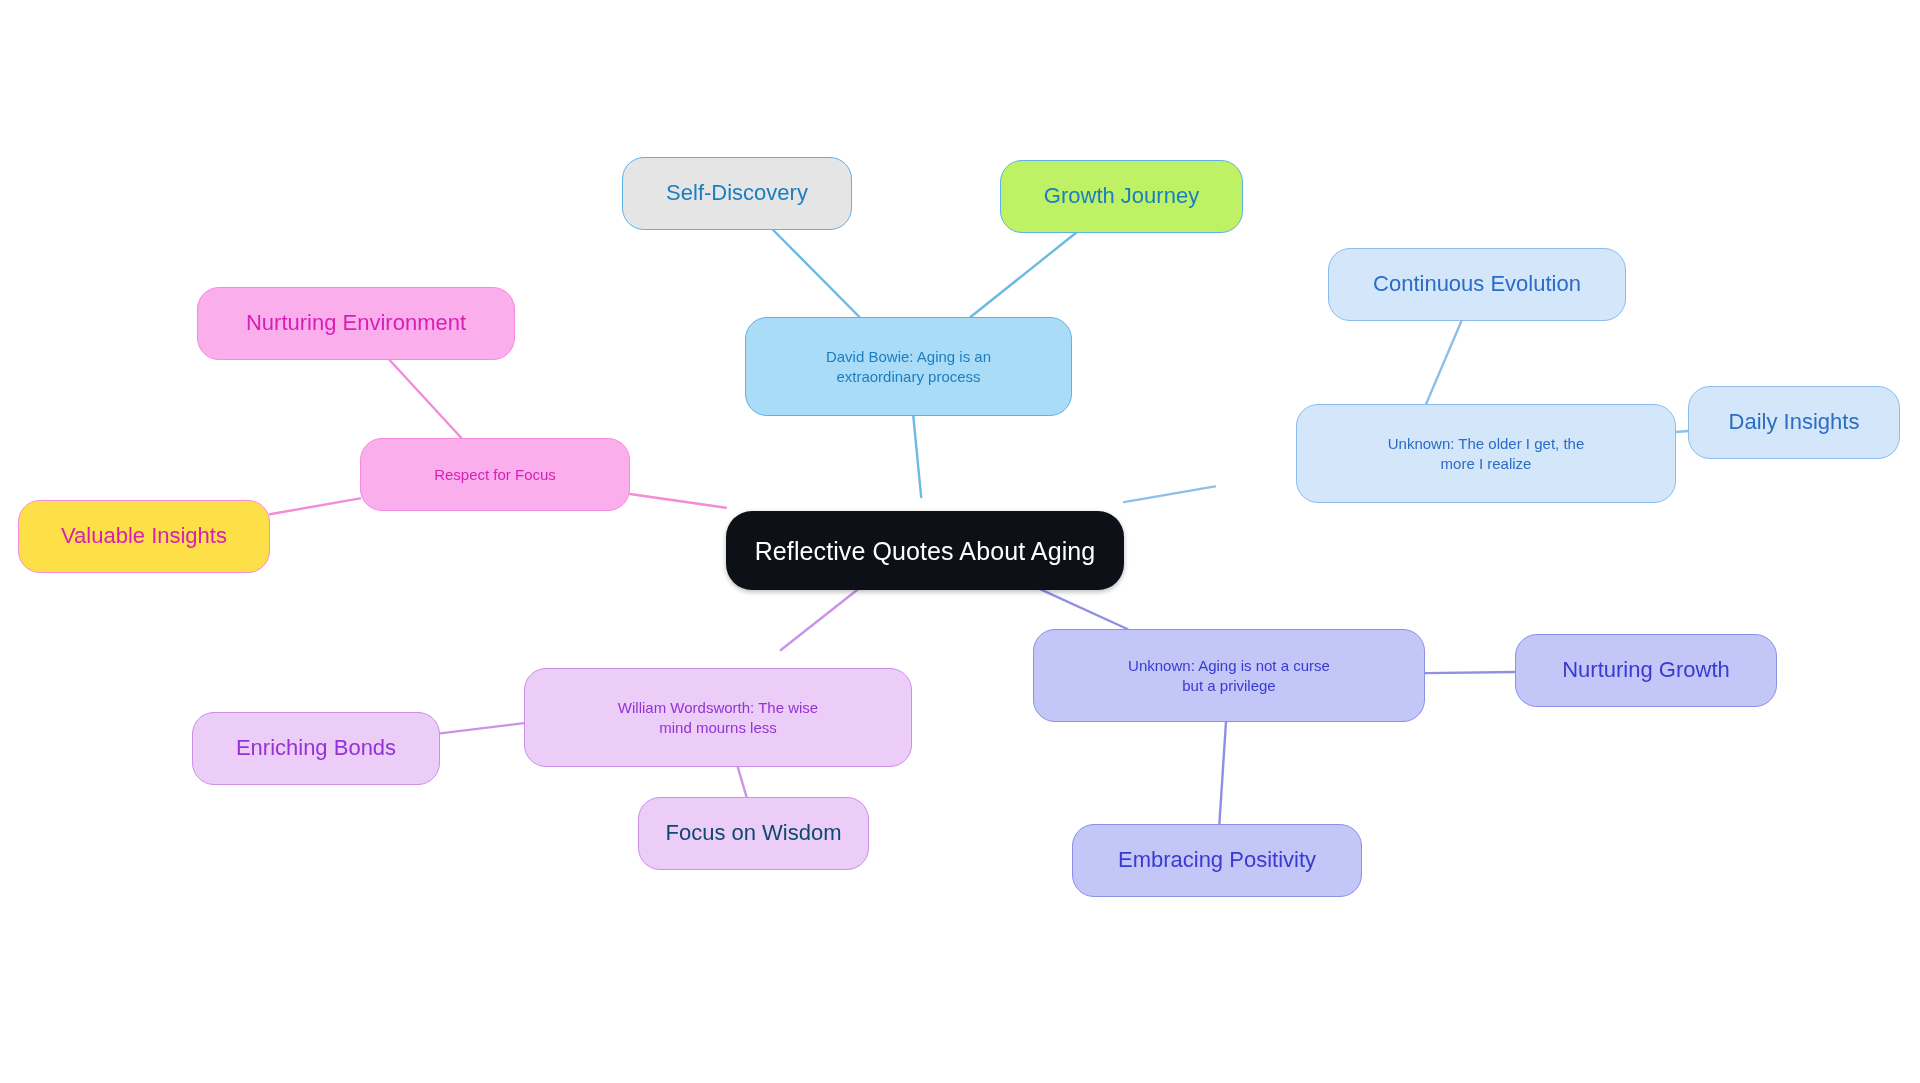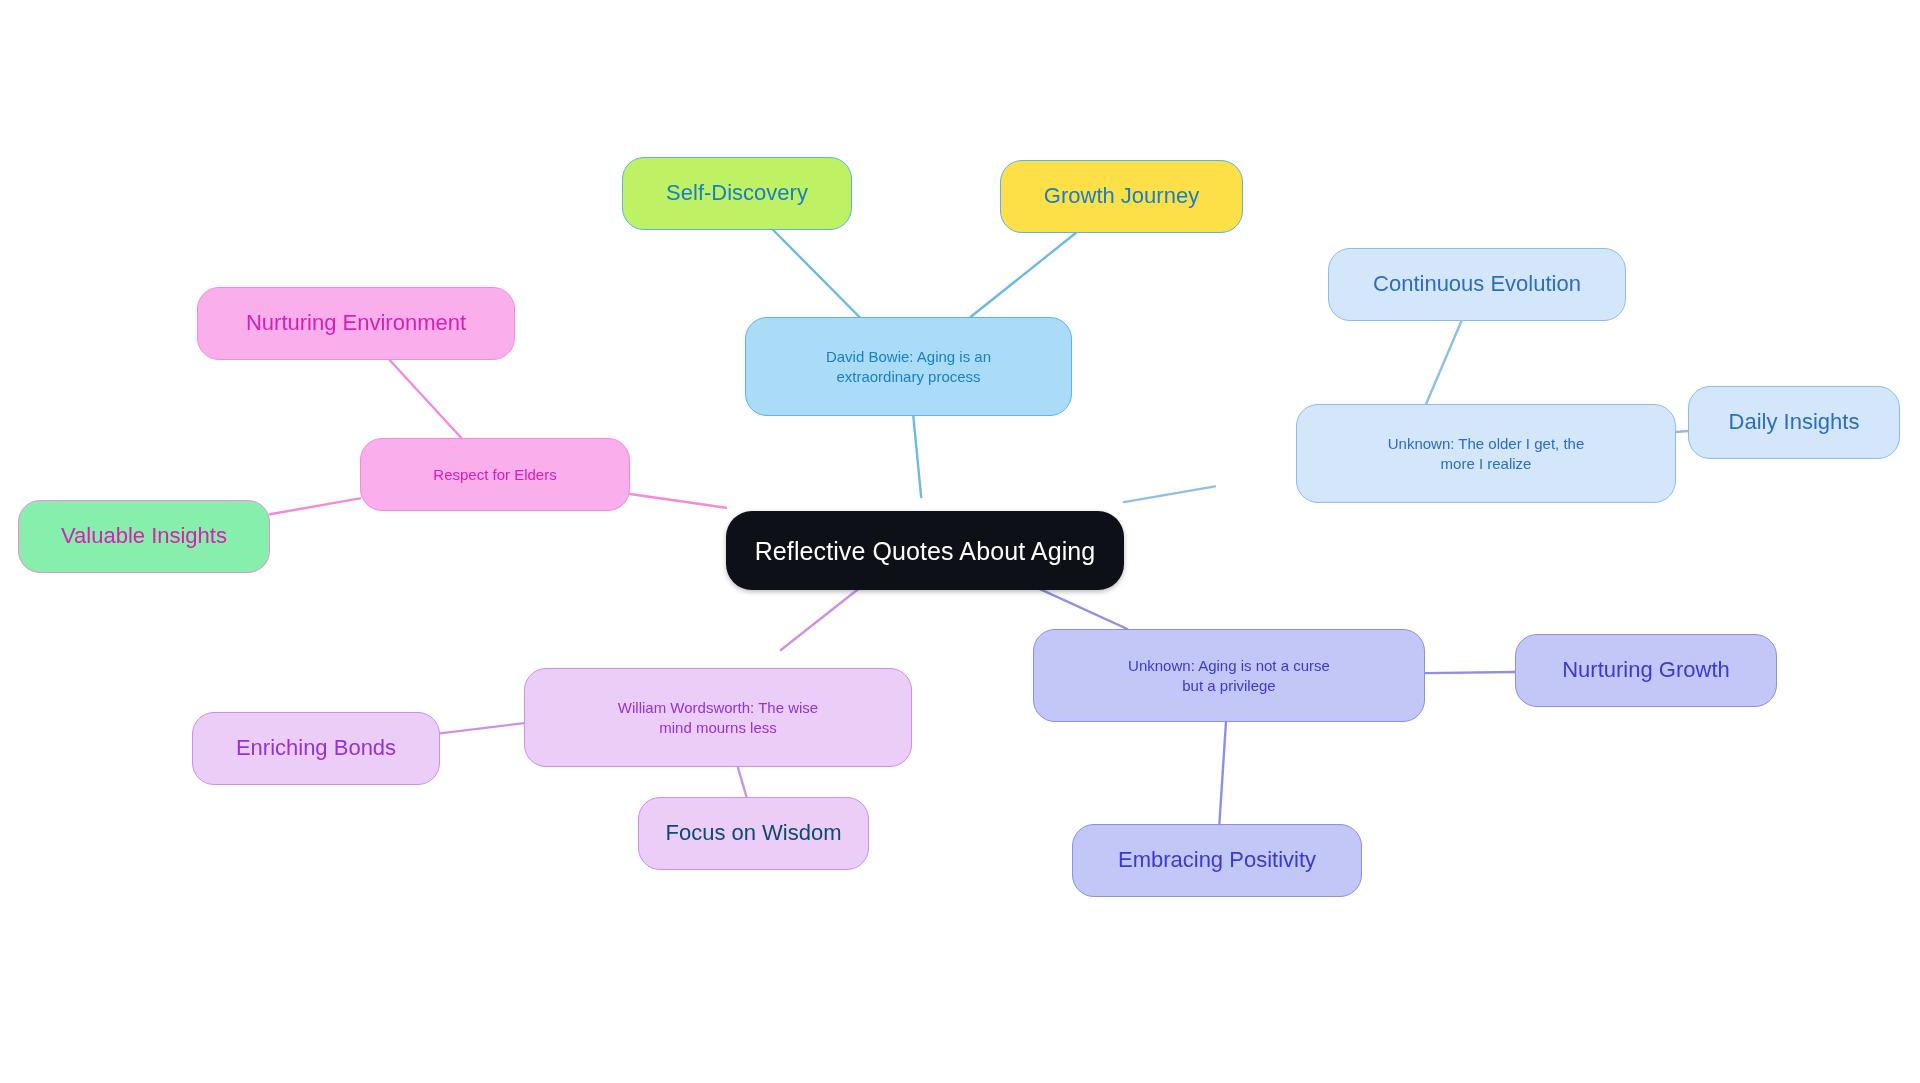--- a/index.html
+++ b/index.html
@@ -76,31 +76,31 @@
       <line x1="524" y1="723.1467661691543" x2="440" y2="733.3855721393035" stroke="#cb93e8" stroke-width="2.4" stroke-linecap="round"></line>
       <line x1="732.4985207100592" y1="749" x2="756.8091715976332" y2="832" stroke="#cb93e8" stroke-width="2.4" stroke-linecap="round"></line>
       <line x1="726" y1="507.80697674418604" x2="630" y2="493.9651162790698" stroke="#f48bd9" stroke-width="2.4" stroke-linecap="round"></line>
       <line x1="461.4006622516556" y1="438" x2="389.5993377483444" y2="360" stroke="#f48bd9" stroke-width="2.4" stroke-linecap="round"></line>
       <line x1="360" y1="498.34615384615387" x2="270" y2="514.2435897435897" stroke="#f48bd9" stroke-width="2.4" stroke-linecap="round"></line>
     </svg>
   <div id="node-layer">
       <div class="node root" style="left: 726px; top: 497px; width: 398px; height: 79px; background: rgb(13, 17, 23); border-color: rgb(13, 17, 23); color: rgb(255, 255, 255);"><span>Reflective Quotes About Aging</span></div>
       <div class="node branch" style="left: 745px; top: 317px; width: 327px; height: 99px; background: rgb(170, 220, 247); border-color: rgb(90, 180, 232); color: rgb(26, 127, 193);"><span>David Bowie: Aging is an
 extraordinary process</span></div>
-      <div class="node leaf" style="left: 622px; top: 157px; width: 230px; height: 73px; background: #bef264; border-color: rgb(90, 180, 232); color: rgb(26, 127, 193);"><span>Self-Discovery</span></div>
-      <div class="node leaf" style="left: 1000px; top: 160px; width: 243px; height: 73px; background: #fde047; border-color: rgb(90, 180, 232); color: rgb(26, 127, 193);"><span>Growth Journey</span></div>
+      <div class="node leaf" style="left: 622px; top: 157px; width: 230px; height: 73px; background: #e5e5e5; border-color: rgb(90, 180, 232); color: rgb(26, 127, 193);"><span>Self-Discovery</span></div>
+      <div class="node leaf" style="left: 1000px; top: 160px; width: 243px; height: 73px; background: #bef264; border-color: rgb(90, 180, 232); color: rgb(26, 127, 193);"><span>Growth Journey</span></div>
       <div class="node branch" style="left: 1248px; top: 404px; width: 380px; height: 99px; background: rgb(212, 231, 250); border-color: rgb(139, 188, 237); color: rgb(43, 108, 196); margin-left: 48px;"><span>Unknown: The older I get, the
 more I realize</span></div>
       <div class="node leaf" style="left: 1328px; top: 248px; width: 298px; height: 73px; background: rgb(212, 231, 250); border-color: rgb(139, 188, 237); color: rgb(43, 108, 196);"><span>Continuous Evolution</span></div>
       <div class="node leaf" style="left: 1688px; top: 386px; width: 212px; height: 73px; background: rgb(212, 231, 250); border-color: rgb(139, 188, 237); color: rgb(43, 108, 196);"><span>Daily Insights</span></div>
       <div class="node branch" style="left: 1033px; top: 629px; width: 392px; height: 93px; background: rgb(195, 199, 248); border-color: rgb(139, 143, 232); color: rgb(58, 58, 208);"><span>Unknown: Aging is not a curse
 but a privilege</span></div>
       <div class="node leaf" style="left: 1515px; top: 634px; width: 262px; height: 73px; background: rgb(195, 199, 248); border-color: rgb(139, 143, 232); color: rgb(58, 58, 208);"><span>Nurturing Growth</span></div>
       <div class="node leaf" style="left: 1072px; top: 824px; width: 290px; height: 73px; background: rgb(195, 199, 248); border-color: rgb(139, 143, 232); color: rgb(58, 58, 208); align-items: center;"><span>Embracing Positivity</span></div>
       <div class="node branch" style="left: 524px; top: 668px; width: 388px; height: 99px; background: rgb(236, 205, 247); border-color: rgb(203, 143, 232); color: rgb(147, 51, 214);"><span>William Wordsworth: The wise
 mind mourns less</span></div>
       <div class="node leaf" style="left: 192px; top: 712px; width: 248px; height: 73px; background: rgb(236, 205, 247); border-color: rgb(203, 143, 232); color: rgb(147, 51, 214);"><span>Enriching Bonds</span></div>
       <div class="node leaf" style="left: 638px; top: 797px; width: 231px; height: 73px; background: rgb(236, 205, 247); border-color: rgb(203, 143, 232); color: #0c4a6e;"><span>Focus on Wisdom</span></div>
-      <div class="node branch" style="left: 360px; top: 438px; width: 270px; height: 73px; background: rgb(251, 174, 236); border-color: rgb(245, 138, 222); color: rgb(216, 31, 180);"><span>Respect for Elders</span></div>
+      <div class="node branch" style="left: 360px; top: 438px; width: 270px; height: 73px; background: rgb(251, 174, 236); border-color: rgb(245, 138, 222); color: rgb(216, 31, 180);"><span>Respect for Focus</span></div>
       <div class="node leaf" style="left: 197px; top: 287px; width: 318px; height: 73px; background: rgb(251, 174, 236); border-color: rgb(245, 138, 222); color: rgb(216, 31, 180);"><span>Nurturing Environment</span></div>
-      <div class="node leaf" style="left: 18px; top: 500px; width: 252px; height: 73px; background: #86efac; border-color: rgb(245, 138, 222); color: rgb(216, 31, 180);"><span>Valuable Insights</span></div>
+      <div class="node leaf" style="left: 18px; top: 500px; width: 252px; height: 73px; background: #fde047; border-color: rgb(245, 138, 222); color: rgb(216, 31, 180);"><span>Valuable Insights</span></div>
     </div>
 </div>
 
 </body></html>

